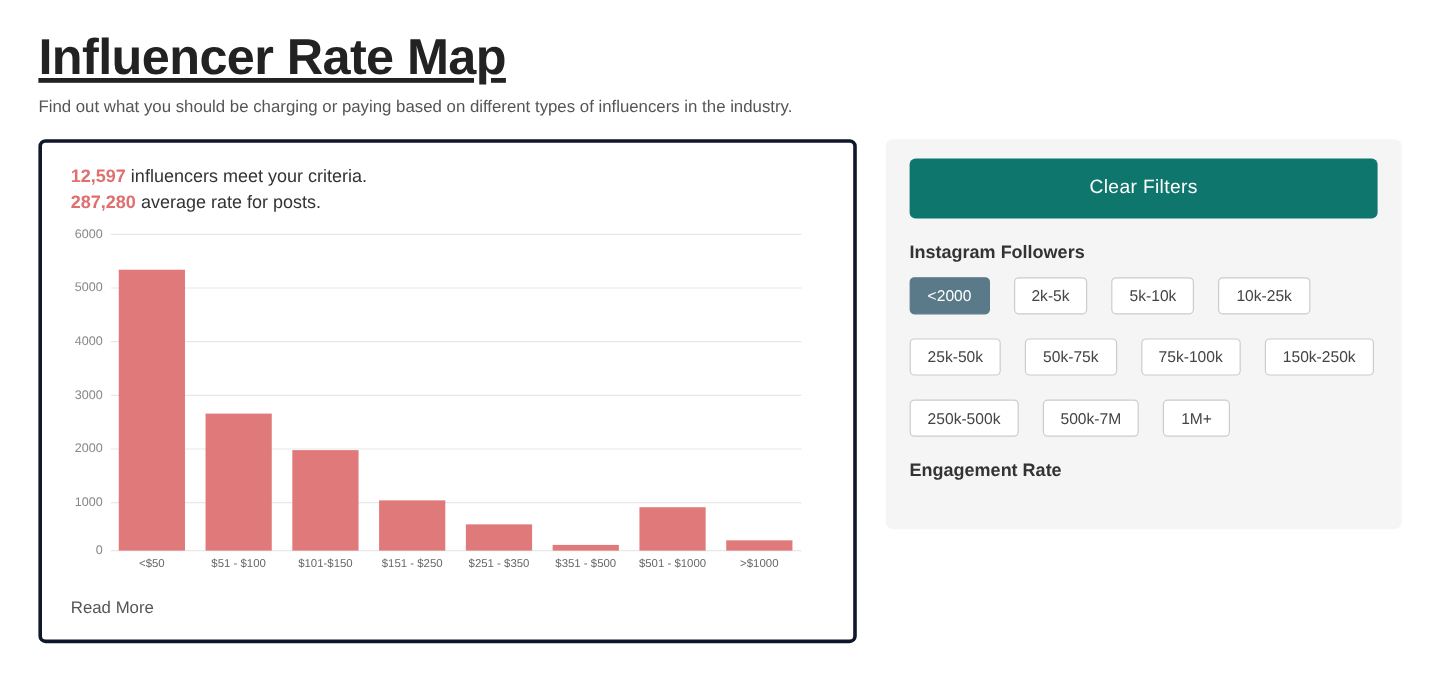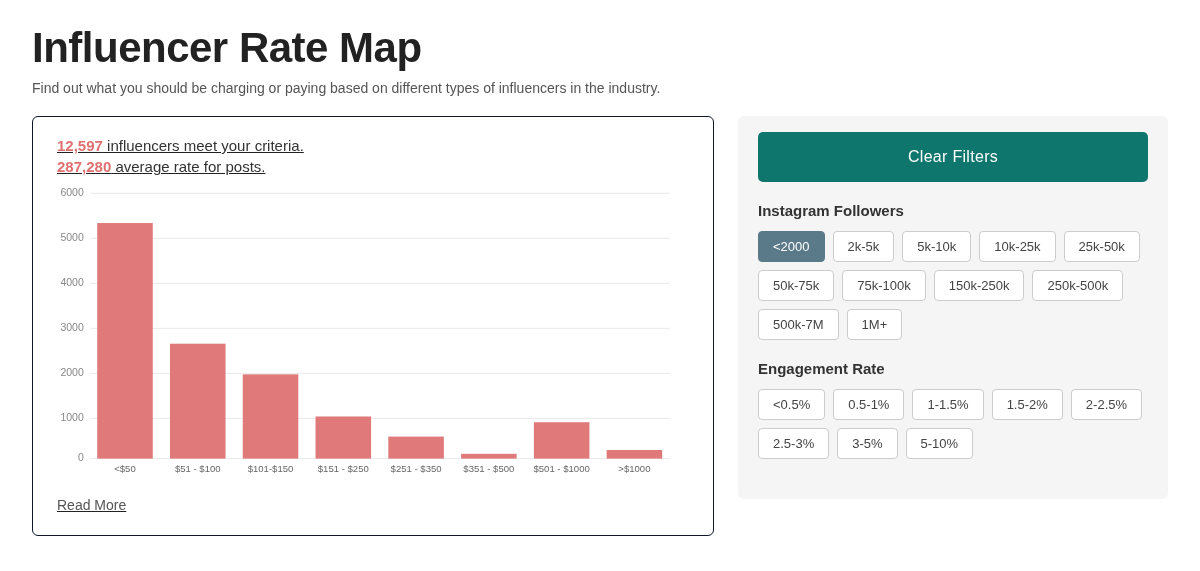--- a/index.html
+++ b/index.html
@@ -9,39 +9,39 @@
       color: #222;
       padding: 24px 32px;
       width: 1200px;
       min-height: 571px;
     }
     h1 {
       font-size: 42px;
       font-weight: 700;
       margin-bottom: 8px;
       letter-spacing: -0.5px;
+      text-decoration: underline;
     }
     .subtitle {
       font-size: 14px;
       color: #555;
       margin-bottom: 20px;
     }
     .main-layout {
       display: flex;
       gap: 24px;
       align-items: flex-start;
     }
     .left-panel {
       flex: 1;
       background: #fff;
-      border: 1px solid #0f172a;
+      border: 3px solid #0f172a;
       border-radius: 6px;
       padding: 20px 24px 16px;
       min-height: 420px;
-      text-decoration: underline;
     }
     .stats-line {
       font-size: 15px;
       margin-bottom: 4px;
       color: #333;
     }
     .stats-line .highlight {
       color: #e07070;
       font-weight: 600;
     }
@@ -82,21 +82,21 @@
     }
     .filter-label {
       font-size: 15px;
       font-weight: 600;
       color: #333;
       margin-bottom: 12px;
     }
     .filter-tags {
       display: flex;
       flex-wrap: wrap;
-      gap: 8px;
+      gap: 20px;
       align-items: flex-end;
     }
     .tag {
       border: 1px solid #ccc;
       border-radius: 4px;
       padding: 7px 14px;
       font-size: 13px;
       color: #444;
       background: #fff;
       cursor: pointer;
@@ -189,25 +189,15 @@
         <span class="tag">150k-250k</span>
         <span class="tag">250k-500k</span>
         <span class="tag">500k-7M</span>
         <span class="tag">1M+</span>
       </div>
     </div>
 
     
     <div class="filter-section">
       <div class="filter-label">Engagement Rate</div>
-      <div class="filter-tags">
-        <span class="tag">&lt;0.5%</span>
-        <span class="tag">0.5-1%</span>
-        <span class="tag">1-1.5%</span>
-        <span class="tag">1.5-2%</span>
-        <span class="tag">2-2.5%</span>
-        <span class="tag">2.5-3%</span>
-        <span class="tag">3-5%</span>
-        <span class="tag">5-10%</span>
-      </div>
     </div>
   </div>
 </div>
 
 </body></html>

